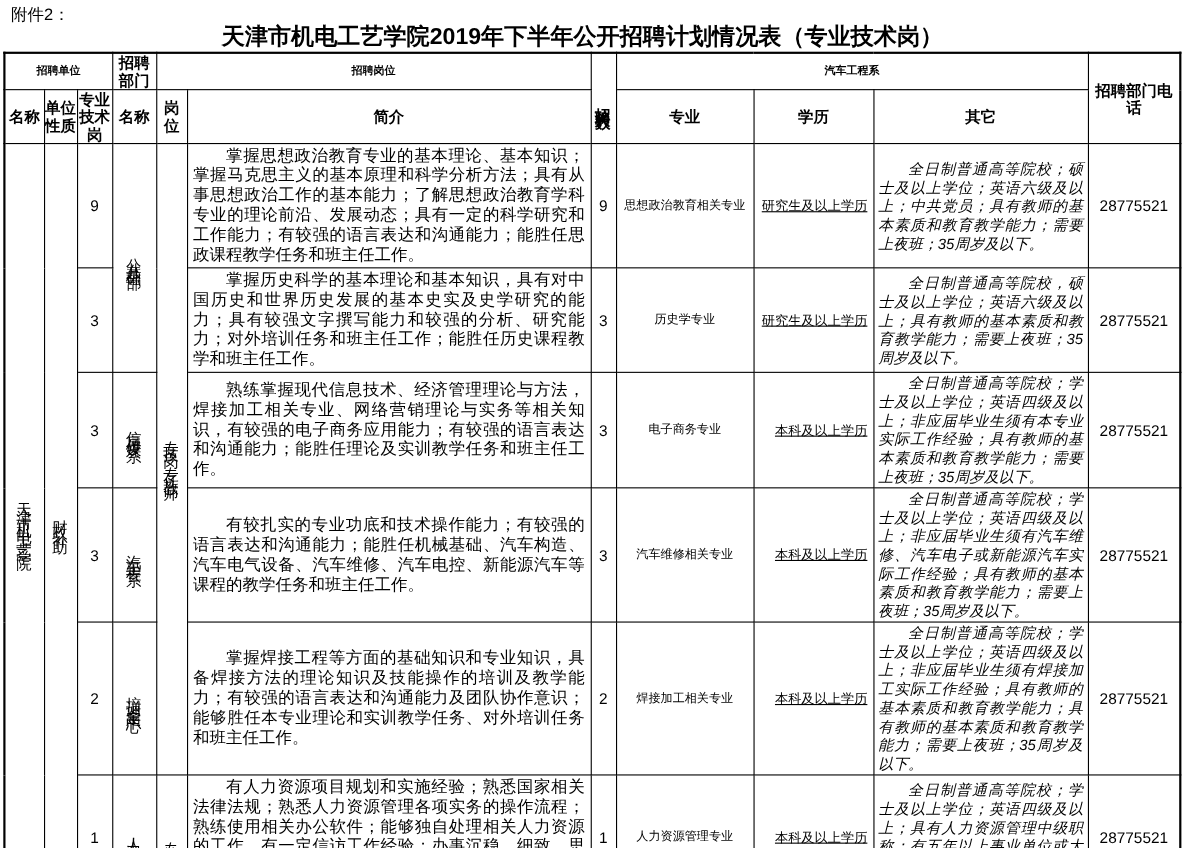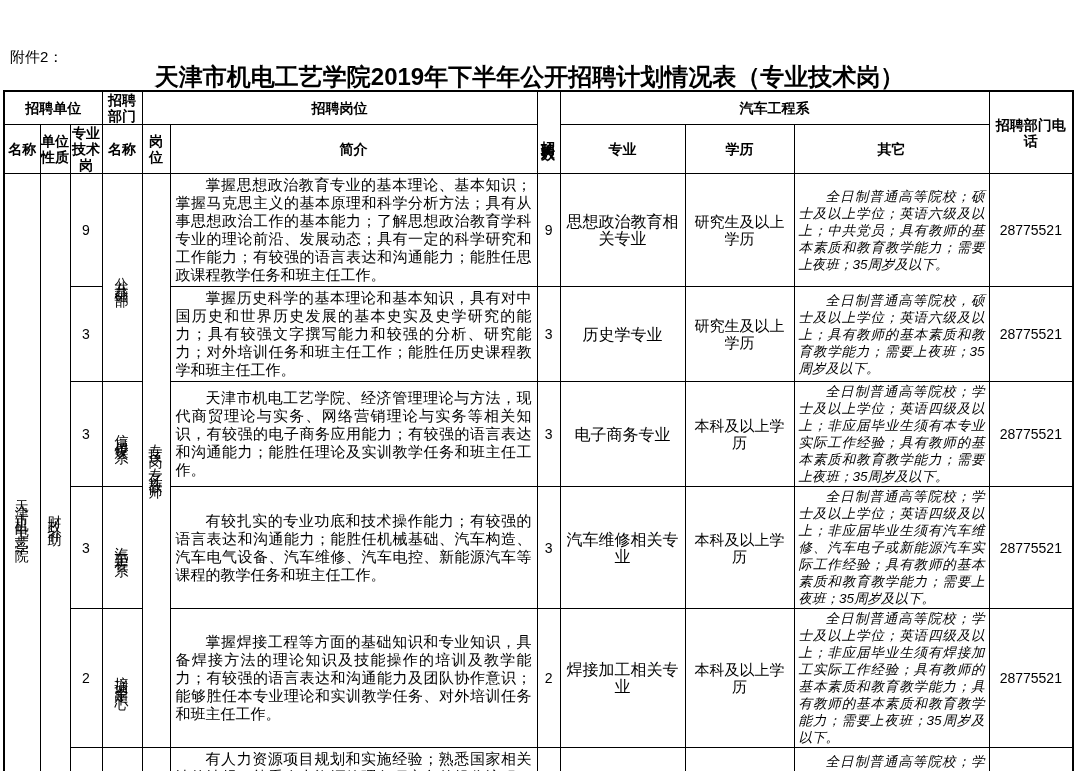--- a/index.html
+++ b/index.html
@@ -7,47 +7,46 @@
   body {
     width: 1075px; height: 771px;
     background: #ffffff; color: #000;
     font-family: "Liberation Sans", sans-serif;
     overflow: hidden;
   }
   .attach {
     font-size: 15px;
     padding: 5px 0 0 10px;
     line-height: 17px;
-    margin-top: 43px;
   }
   .title {
     text-align: center;
-    font-size: 24px;
+    font-size: 21px;
     font-weight: bold;
     line-height: 23px;
     margin: 0 16px 2px 0;
   }
   table {
     border-collapse: collapse;
     table-layout: fixed;
     width: 1069px;
     margin-left: 3px;
     border: 2px solid #000;
   }
   th, td {
     border: 1px solid #000;
     padding: 0;
     overflow: hidden;
     vertical-align: middle;
   }
   th { font-weight: bold; font-size: 14px; text-align: center; line-height: 16px; }
-  th.big { font-size: 14px; }
+  th.big { font-size: 10px; }
   td.num { text-align: center; font-size: 14px; }
-  td.center { text-align: center; font-size: 16px; line-height: 17px; padding: 0 6px; }
-  td.degree { text-align: center; font-size: 15px; line-height: 17px; padding: 0 5px; }
+  td.center { text-align: center; font-size: 11px; line-height: 17px; padding: 0 6px; }
+  td.degree { text-align: right; font-size: 12px; line-height: 17px; padding: 0 5px; text-decoration: underline; }
   td.intro {
     font-size: 15px; line-height: 18px;
     text-align: justify; text-indent: 2em;
     padding: 2px 5px;
   }
   td.other {
     font-size: 13.5px; line-height: 17px;
     text-align: justify; text-indent: 2em;
     padding: 1px 4px;
     font-style: italic;
@@ -124,21 +123,21 @@
     <td class="num">3</td>
     <td class="center">历史学专业</td>
     <td class="degree">研究生及以上学历</td>
     <td class="other">全日制普通高等院校，硕士及以上学位；英语六级及以上；具有教师的基本素质和教育教学能力；需要上夜班；35周岁及以下。</td>
     <td class="num">28775521</td>
   </tr>
 
   <tr style="height:101px">
     <td class="num">3</td>
     <td class="num"><span class="vert sp4">信息传媒系</span></td>
-    <td class="intro">天津市机电工艺学院、经济管理理论与方法，现代商贸理论与实务、网络营销理论与实务等相关知识，有较强的电子商务应用能力；有较强的语言表达和沟通能力；能胜任理论及实训教学任务和班主任工作。</td>
+    <td class="intro">熟练掌握现代信息技术、经济管理理论与方法，焊接加工相关专业、网络营销理论与实务等相关知识，有较强的电子商务应用能力；有较强的语言表达和沟通能力；能胜任理论及实训教学任务和班主任工作。</td>
     <td class="num">3</td>
     <td class="center">电子商务专业</td>
     <td class="degree">本科及以上学历</td>
     <td class="other">全日制普通高等院校；学士及以上学位；英语四级及以上；非应届毕业生须有本专业实际工作经验；具有教师的基本素质和教育教学能力；需要上夜班；35周岁及以下。</td>
     <td class="num">28775521</td>
   </tr>
 
   <tr style="height:113px">
     <td class="num">3</td>
     <td class="num"><span class="vert sp4">汽车工程系</span></td>

